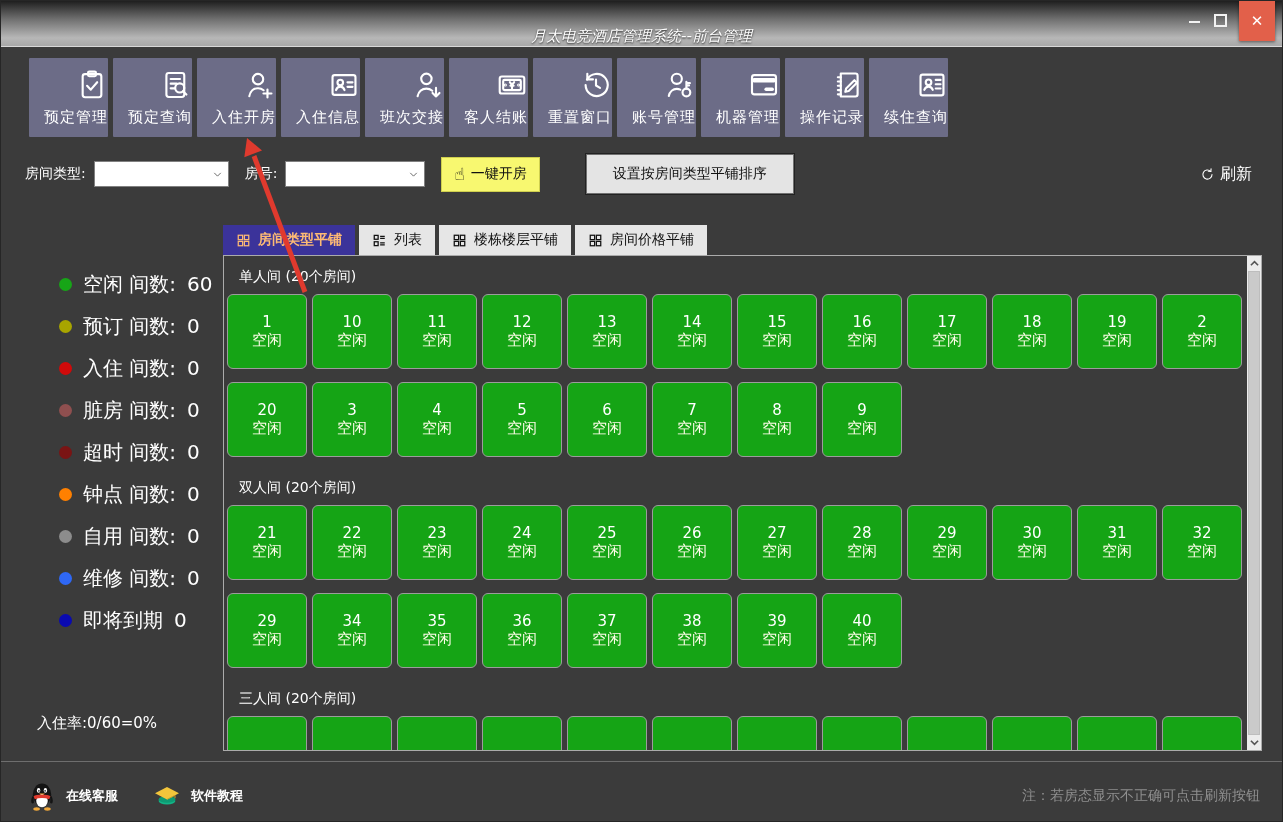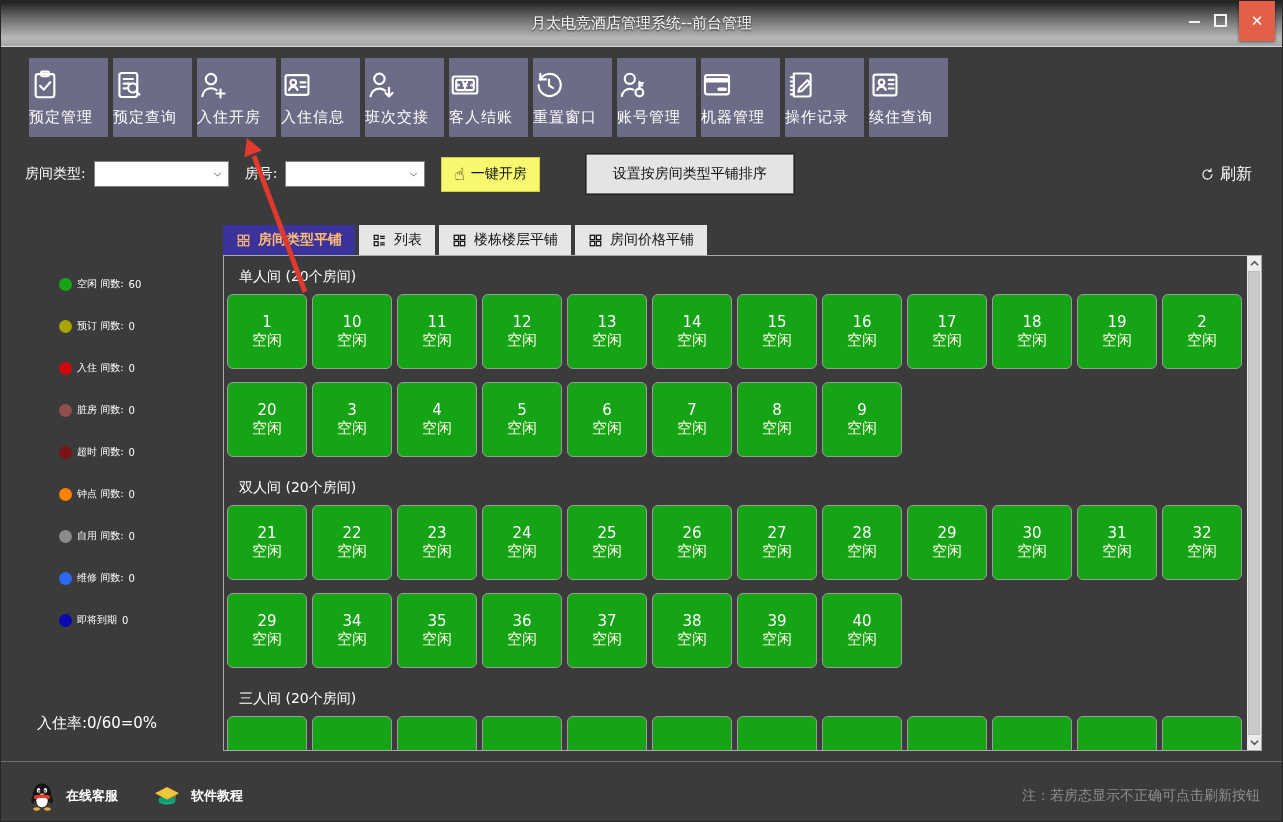--- a/index.html
+++ b/index.html
@@ -2,34 +2,34 @@
 <html style="--room-green: #15A415; --tab-sel: #3B339A; --close-bg: #E2604A; --onekey-bg: #F8F870;"><head>
 <meta charset="utf-8">
 <style>
   html,body { margin:0; padding:0; background:#222; }
   .app { position:relative; width:1283px; height:822px; background:#3B3B3B; overflow:hidden;
          font-family:"DejaVu Sans","Liberation Sans",sans-serif; border:1px solid #262626; box-sizing:border-box; }
 
   
   .titlebar { position:relative; height:45px;
     background:linear-gradient(180deg,#1f1f1f 0%,#6f6f6f 40%,#b7b7b7 82%,#a8a8a8 100%);
-    border-bottom:1px solid #d8d8d8; display:flex; align-items:center; }
+    border-bottom:1px solid #d8d8d8; display:flex; align-items:flex-end;font-style:italic; }
   .title { flex:1; text-align:center; color:#fff; font-size:15px; text-shadow:0 1px 2px rgba(0,0,0,.85); }
   .win-controls { position:absolute; right:7px; top:0; height:100%; display:flex; align-items:flex-start; }
   .win-btn { width:26px; height:34px; display:flex; align-items:center; justify-content:center; cursor:pointer; }
   .min-bar { width:11px; height:2px; background:#f2f2f2; margin-top:8px; }
   .max-box { width:9px; height:9px; border:2px solid #f2f2f2; margin-top:4px; }
   .close-btn { width:36px; height:40px; margin-left:6px; background:var(--close-bg,#E2604A); color:#fff;
     display:flex; align-items:center; justify-content:center; font-size:15px; cursor:pointer;
     box-shadow:0 1px 3px rgba(0,0,0,.5); }
 
   
   .toolbar { display:flex; gap:5px; padding:11px 0 0 28px; height:94px; box-sizing:border-box; }
   .tb-btn { width:79px; height:79px; background:#6C6C87; border:none; border-radius:1px; cursor:pointer;
-    display:flex; flex-direction:column; align-items:flex-start; justify-content:center; gap:7px; padding:0; }
+    display:flex; flex-direction:column; align-items:flex-end; justify-content:center; gap:7px; padding:0; }
   .tb-icon { width:32px; height:32px; }
   .tb-icon svg { width:32px; height:32px; stroke:#fff; fill:none; stroke-width:1.6; stroke-linecap:round; stroke-linejoin:round; }
   .tb-label { font-size:15px; color:#fff; letter-spacing:1px; white-space:nowrap; }
 
   
   .filterbar { display:flex; align-items:center; height:58px; padding:4px 0 0 24px; color:#fff; font-size:14px; }
   .flabel { white-space:nowrap; }
   .select-box { position:relative; width:135px; height:26px; background:#fff; border:1px solid #808080;
     margin-left:8px; cursor:pointer; box-sizing:border-box; }
   .select-box svg { position:absolute; right:4px; top:6px; width:13px; height:13px; stroke:#555; fill:none; stroke-width:1.6; }
@@ -46,21 +46,21 @@
   
   .tabsrow { display:flex; gap:4px; margin-left:222px; height:30px; margin-top:22px; }
   .tab { display:flex; align-items:center; gap:7px; padding:0 13px; background:#E6E6E6; color:#111;
     font-size:14px; cursor:pointer; white-space:nowrap; }
   .tab.selected { background:var(--tab-sel,#3B339A); color:#fdba74;font-weight:bold; }
   .tab svg { width:15px; height:15px; stroke:currentColor; fill:none; stroke-width:2; }
 
   
   .content { display:flex; height:496px; }
   .sidebar { width:222px; box-sizing:border-box; padding:8px 0 0 58px; display:flex; flex-direction:column; }
-  .legend-item { display:flex; align-items:center; gap:5px; height:42px; color:#fff; font-size:10px; }
+  .legend-item { display:flex; align-items:center; gap:11px; height:42px; color:#fff; font-size:20px; }
   .dot { width:13px; height:13px; border-radius:50%; flex:none; }
   .occupancy { margin-top:auto; margin-bottom:18px; margin-left:-22px; color:#fff; font-size:15px; }
 
   .panel { position:relative; flex:1; margin-right:20px; border:1px solid #ABABAB; box-sizing:border-box;
     overflow:hidden; padding:4px 0 0 3px; background:#3B3B3B; }
   .section { margin-bottom:14px; }
   .section-title { color:#fff; font-size:14px; padding:8px 0 8px 12px; }
   .rooms { display:flex; flex-wrap:wrap; gap:13px 5px; width:1016px; }
   .room { width:80px; height:75px; box-sizing:border-box; background:var(--room-green,#15A415);
     border:1px solid #9c9c9c; border-radius:6px; color:#fff; cursor:pointer;

